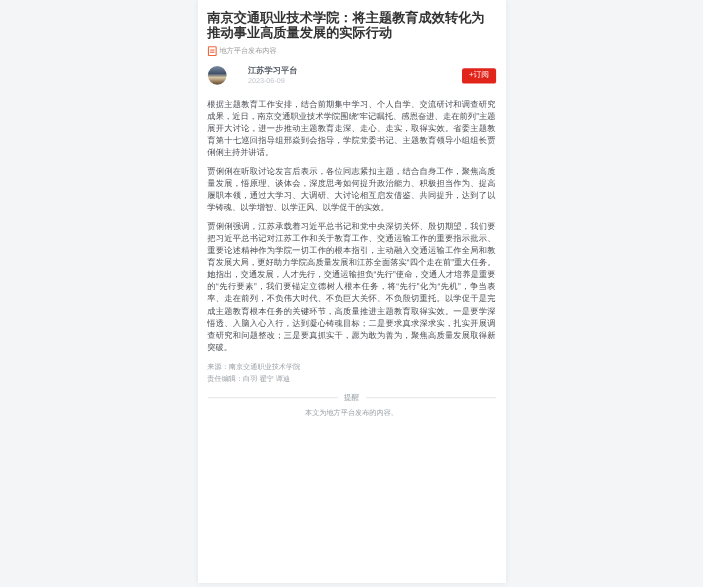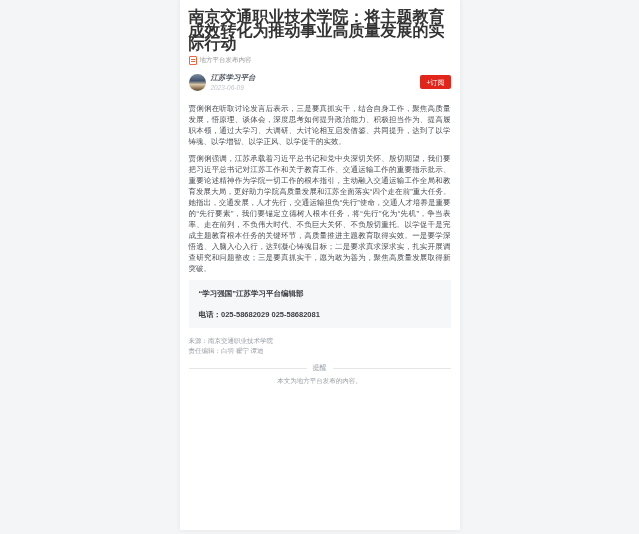--- a/index.html
+++ b/index.html
@@ -10,21 +10,21 @@
   }
   .card {
     width:280px;
     min-height:530px;
     margin:0 auto;
     background:#ffffff;
     box-shadow:0 0 5px rgba(0,0,0,0.07);
     padding:10px 9px 6px 9px;
   }
   .title {
-    font-size:16px;
+    font-size:12px;
     line-height:13.5px;
     font-weight:700;
     color:#333333;
   }
   .tag-row {
     margin-top:5px;
     display:flex;
     align-items:center;
     gap:3px;
   }
@@ -49,21 +49,21 @@
     margin-top:8px;
     display:flex;
     align-items:center;
   }
   .avatar {
     width:17px; height:17px;
     border-radius:50%;
     background:linear-gradient(180deg,#7b8ca0 0%,#42526b 40%,#d8c6a4 62%,#8f7454 85%,#5d4c38 100%);
     flex:0 0 auto;
   }
-  .author-meta { margin-left:5px; flex:1;font-style:italic; }
+  .author-meta { margin-left:20px; flex:1; }
   .author-name { font-size:7.5px; color:#555c66; font-weight:600; line-height:9px; }
   .author-date { font-size:6.5px; color:#c0c4cc; line-height:8px; margin-top:2px; }
   .subscribe-btn {
     background:#e1251b;
     color:#ffffff;
     border:none;
     font-size:7px;
     line-height:1;
     padding:3.5px 6px;
     border-radius:2px;
@@ -135,28 +135,25 @@
   <div class="author-row">
     <div class="avatar"></div>
     <div class="author-meta">
       <div class="author-name">江苏学习平台</div>
       <div class="author-date">2023-06-09</div>
     </div>
     <button class="subscribe-btn">+订阅</button>
   </div>
 
   <div class="body-text">
-    <p>贾俐俐在听取讨论发言后表示，三是要真抓实干，结合自身工作，聚焦高质量发展，悟原理、谈体会，深度思考如何提升政治能力、积极担当作为、提高履职本领，通过大学习、大调研、大讨论相互启发借鉴、共同提升，达到了以学铸魂、以学增智、以学正风、以学促干的实效。</p>
+    <p>根据主题教育工作安排，结合前期集中学习、个人自学、交流研讨和调查研究成果，近日，南京交通职业技术学院围绕“牢记嘱托、感恩奋进、走在前列”主题展开大讨论，进一步推动主题教育走深、走心、走实，取得实效。省委主题教育第十七巡回指导组邢焱到会指导，学院党委书记、主题教育领导小组组长贾俐俐主持并讲话。</p>
+    <p>贾俐俐在听取讨论发言后表示，各位同志紧扣主题，结合自身工作，聚焦高质量发展，悟原理、谈体会，深度思考如何提升政治能力、积极担当作为、提高履职本领，通过大学习、大调研、大讨论相互启发借鉴、共同提升，达到了以学铸魂、以学增智、以学正风、以学促干的实效。</p>
     <p>贾俐俐强调，江苏承载着习近平总书记和党中央深切关怀、殷切期望，我们要把习近平总书记对江苏工作和关于教育工作、交通运输工作的重要指示批示、重要论述精神作为学院一切工作的根本指引，主动融入交通运输工作全局和教育发展大局，更好助力学院高质量发展和江苏全面落实“四个走在前”重大任务。她指出，交通发展，人才先行，交通运输担负“先行”使命，交通人才培养是重要的“先行要素”，我们要锚定立德树人根本任务，将“先行”化为“先机”，争当表率、走在前列，不负伟大时代、不负巨大关怀、不负殷切重托。以学促干是完成主题教育根本任务的关键环节，高质量推进主题教育取得实效。一是要学深悟透、入脑入心入行，达到凝心铸魂目标；二是要求真求深求实，扎实开展调查研究和问题整改；三是要真抓实干，愿为敢为善为，聚焦高质量发展取得新突破。</p>
   </div>
 
-  <div class="contact-box">
-    <div class="contact-line1">“学习强国”江苏学习平台编辑部</div>
-    <div class="contact-line2">电话：025-58682029 025-58682081</div>
-  </div>
 
   <div class="meta-block">
     <div class="meta-line">来源：南京交通职业技术学院</div>
     <div class="meta-line">责任编辑：白羽 翟宁 谭迪</div>
   </div>
 
   <div class="notice">
     <div class="notice-divider">
       <span class="line"></span>
       <span class="notice-title">提醒</span>

